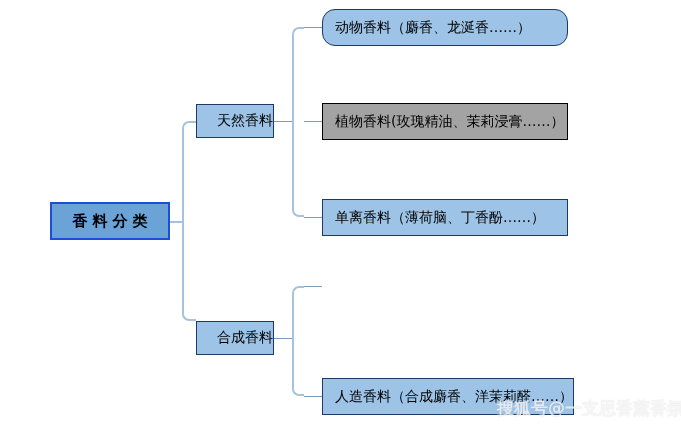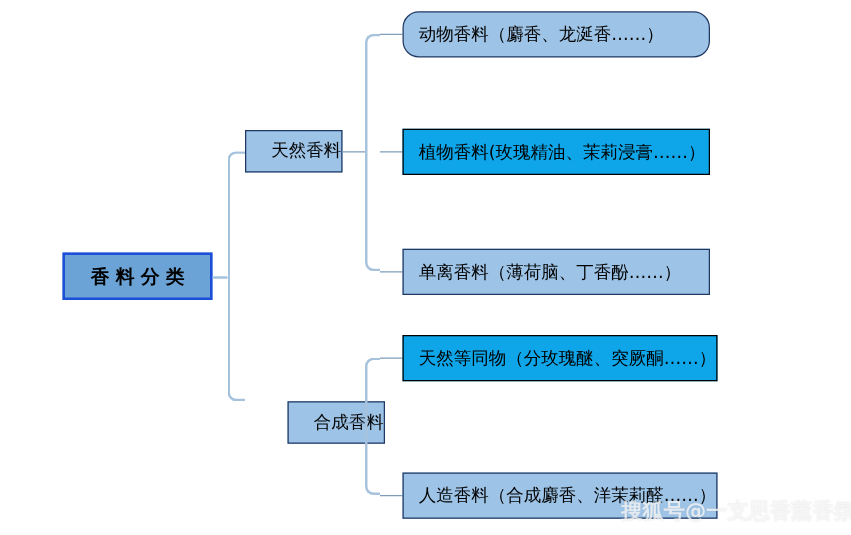--- a/index.html
+++ b/index.html
@@ -48,21 +48,21 @@
 
   .node-leaf-blue {
     background: #9dc3e6;
     border: 1px solid #1f3864;
     justify-content: flex-start;
     padding-left: 12px;
     font-size: 14px;
   }
 
   .node-leaf-white {
-    background: #0ea5e9;
+    background: #a3a3a3;
     border: 1px solid #000000;
     justify-content: flex-start;
     padding-left: 12px;
     font-size: 14px;
   }
 
   
   .conn {
     position: absolute;
     box-sizing: border-box;
@@ -113,44 +113,41 @@
   <div class="node node-mid" style="left:196px; top:104px; width:78px; height:34px;">
     <span>天然香料</span>
   </div>
 
   <div class="conn hline-dark" style="left:274px; top:121px; width:18px;"></div>
   <div class="conn bracket" style="left:292px; top:27px; width:12px; height:190px;"></div>
   <div class="conn hline-dark" style="left:304px; top:27px; width:18px;"></div>
   <div class="conn hline-dark" style="left:304px; top:121px; width:18px;"></div>
   <div class="conn hline-dark" style="left:304px; top:217px; width:18px;"></div>
 
-  <div class="node node-mid" style="left:196px; top:321px; width:78px; height:34px;margin-left:34px;">
+  <div class="node node-mid" style="left:196px; top:321px; width:78px; height:34px;">
     <span>合成香料</span>
   </div>
 
   <div class="conn hline-dark" style="left:274px; top:338px; width:18px;"></div>
   <div class="conn bracket" style="left:292px; top:286px; width:12px; height:110px;"></div>
   <div class="conn hline-dark" style="left:304px; top:286px; width:18px;"></div>
   <div class="conn hline-dark" style="left:304px; top:396px; width:18px;"></div>
 
   <div class="node node-leaf-blue" style="left:322px; top:9px; width:246px; height:37px;border-radius:13px;">
     <span>动物香料（麝香、龙涎香……）</span>
   </div>
 
   <div class="node node-leaf-white" style="left:322px; top:103px; width:246px; height:37px;">
     <span>植物香料(玫瑰精油、茉莉浸膏……）</span>
   </div>
 
   <div class="node node-leaf-blue" style="left:322px; top:199px; width:246px; height:37px;">
     <span>单离香料（薄荷脑、丁香酚……）</span>
   </div>
 
-  <div class="node node-leaf-white" style="left:322px; top:268px; width:252px; height:37px;">
-    <span>天然等同物（分玫瑰醚、突厥酮……）</span>
-  </div>
 
   <div class="node node-leaf-blue" style="left:322px; top:378px; width:252px; height:37px;">
     <span>人造香料（合成麝香、洋茉莉醛……）</span>
   </div>
 
   <div class="watermark" style="left:497px; top:397px;">搜狐号@一支思香薰香氛</div>
 
 </div>
 
 </body></html>

